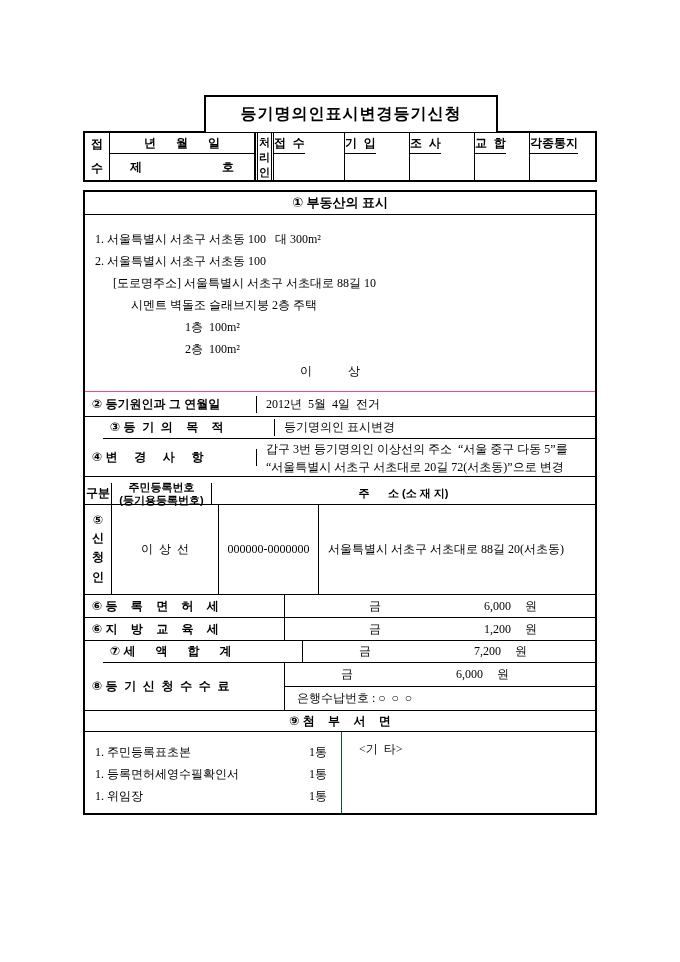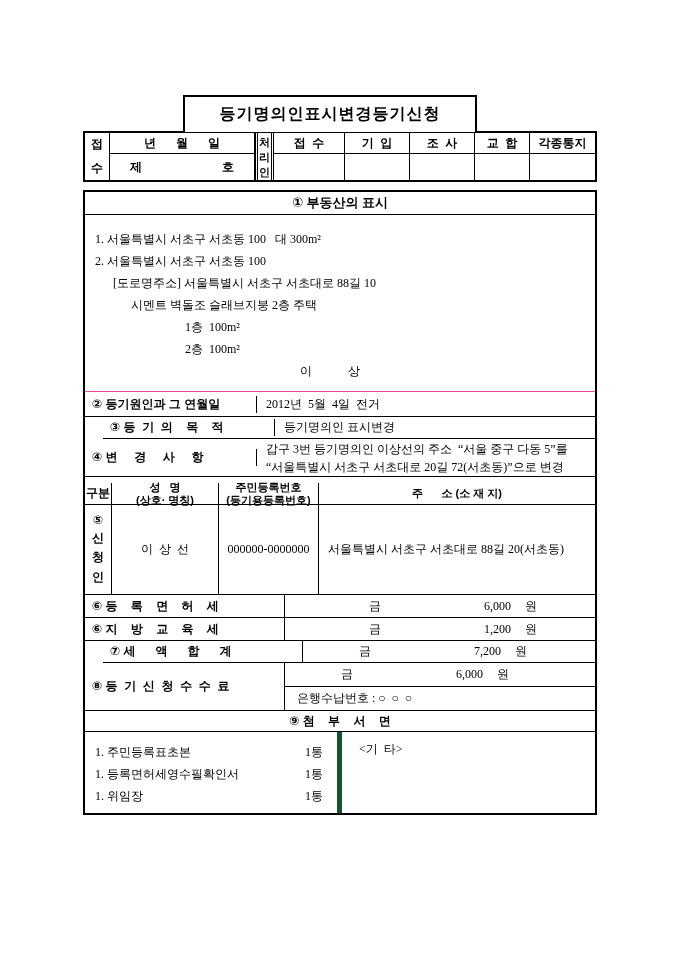--- a/index.html
+++ b/index.html
@@ -10,21 +10,21 @@
     background:#ffffff;
     color:#000;
     font-family:"Liberation Serif","DejaVu Serif",serif;
     font-size:12px;
     overflow:hidden;
   }
   .pre { white-space:pre; }
 
   
   .title-box {
-    position:absolute; left:183px; top:95px; width:294px; height:37px;
+    position:absolute; left:204px; top:95px; width:294px; height:37px;
     border:2px solid #000; border-bottom:none; background:#fff; z-index:2;
     display:flex; align-items:center; justify-content:center;
     font-weight:bold; font-size:16px; letter-spacing:1px;
     font-family:"Liberation Sans","DejaVu Sans",sans-serif;
   }
 
   
   .receipt {
     position:absolute; left:83px; top:131px; width:514px; height:51px;
     border:2px solid #000; display:flex;
@@ -46,21 +46,21 @@
     flex:1; display:flex; align-items:center; justify-content:space-between;
     padding:0 20px; font-weight:bold;
     font-family:"Liberation Sans","DejaVu Sans",sans-serif;
   }
   .rc-proc {
     width:19px; border-left:3px double #000; border-right:3px double #000 !important;
     display:flex; flex-direction:column; justify-content:space-between; align-items:center;
     padding:2px 0; font-size:11px; font-weight:bold;
     font-family:"Liberation Sans","DejaVu Sans",sans-serif;
   }
-  .rc-col { display:flex; flex-direction:column; }
+  .rc-col { display:flex; flex-direction:row; }
   .rc-col .h {
     height:21px; border-bottom:1px solid #000;
     display:flex; align-items:center; justify-content:center; white-space:pre;
     font-weight:bold; font-size:12px;
     font-family:"Liberation Sans","DejaVu Sans",sans-serif;
   }
   .rc-col .b { flex:1; }
   .w71{width:71px;} .w65{width:65px;} .w55{width:55px;} .wlast{flex:1;text-align:right;}
 
   
@@ -129,21 +129,21 @@
     width:200px; border-right:1px solid #000; display:flex; align-items:center;
     padding-left:7px; white-space:pre; font-weight:bold;
     font-family:"Liberation Sans","DejaVu Sans",sans-serif;
   }
   .fee8 .rt { flex:1; display:flex; flex-direction:column; }
   .fee8 .sub1 { height:24px; border-bottom:1px solid #000; display:flex; align-items:center; }
   .fee8 .sub2 { flex:1; display:flex; align-items:center; padding-left:12px; white-space:pre; }
 
   
   .attach { display:flex; flex:1; font-size:12px; }
-  .attach .left { width:257px; border-right:5px solid #14532d; padding:9px 14px 0 10px; }
+  .attach .left { width:257px; border-right:1px solid #14532d; padding:9px 14px 0 10px; }
   .attach .left .item { display:flex; justify-content:space-between; line-height:22px; }
   .attach .right { flex:1; padding:9px 0 0 17px; white-space:pre; }
 </style>
 </head>
 <body>
 
 <div class="page">
 
   <div class="title-box">등기명의인표시변경등기신청</div>
 
@@ -212,24 +212,20 @@
     <div class="row multi">
       <div class="lbl">④ 변     경     사     항</div>
       <div class="val">
         <span class="pre">갑구 3번 등기명의인 이상선의 주소  “서울 중구 다동 5”를</span>
         <span class="pre">“서울특별시 서초구 서초대로 20길 72(서초동)”으로 변경</span>
       </div>
     </div>
 
     <div class="app-head">
       <div class="c-type">구분</div>
-      <div class="c-name">
-        <span>성   명</span>
-        <span>(상호· 명칭)</span>
-      </div>
       <div class="c-rrn">
         <span>주민등록번호</span>
         <span>(등기용등록번호)</span>
       </div>
       <div class="c-addr">주      소 (소 재 지)</div>
     </div>
 
     <div class="app-body">
       <div class="c-type">
         <span>⑤</span>

